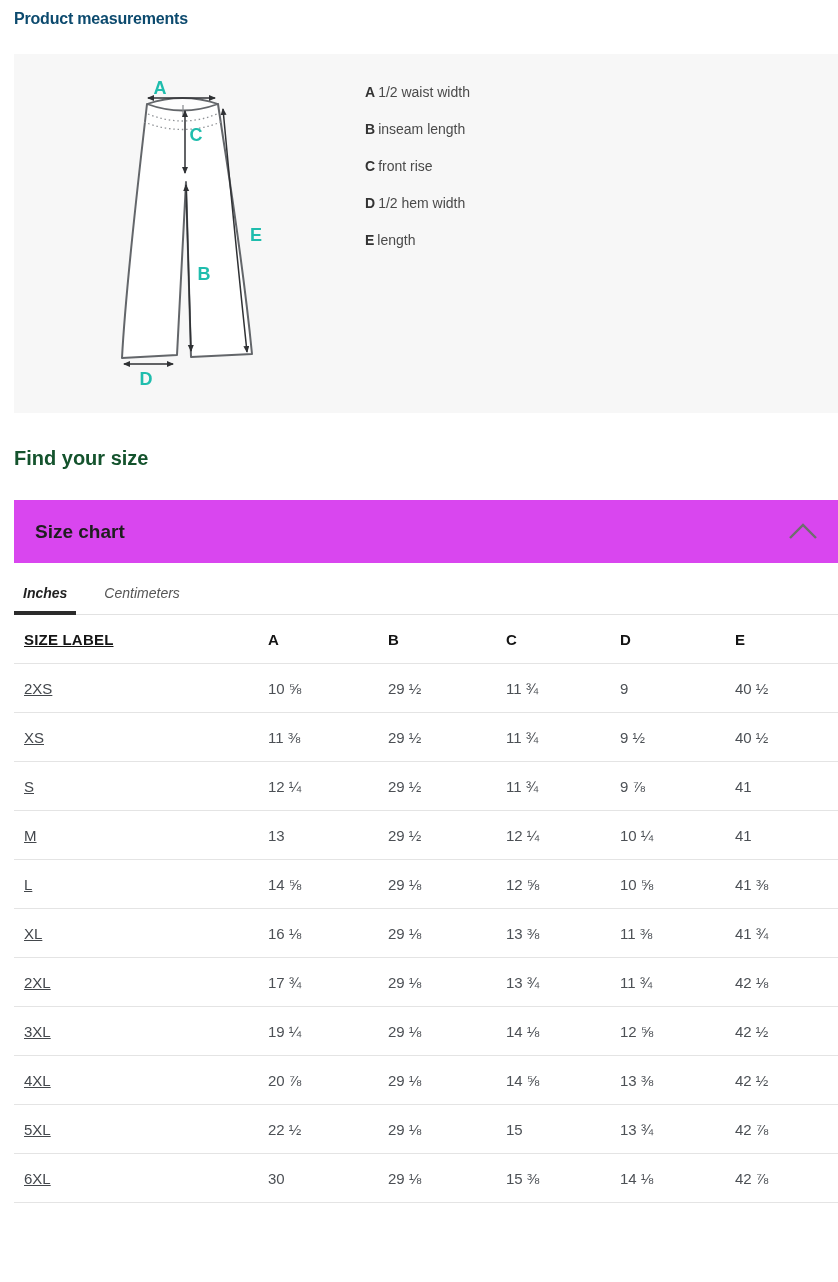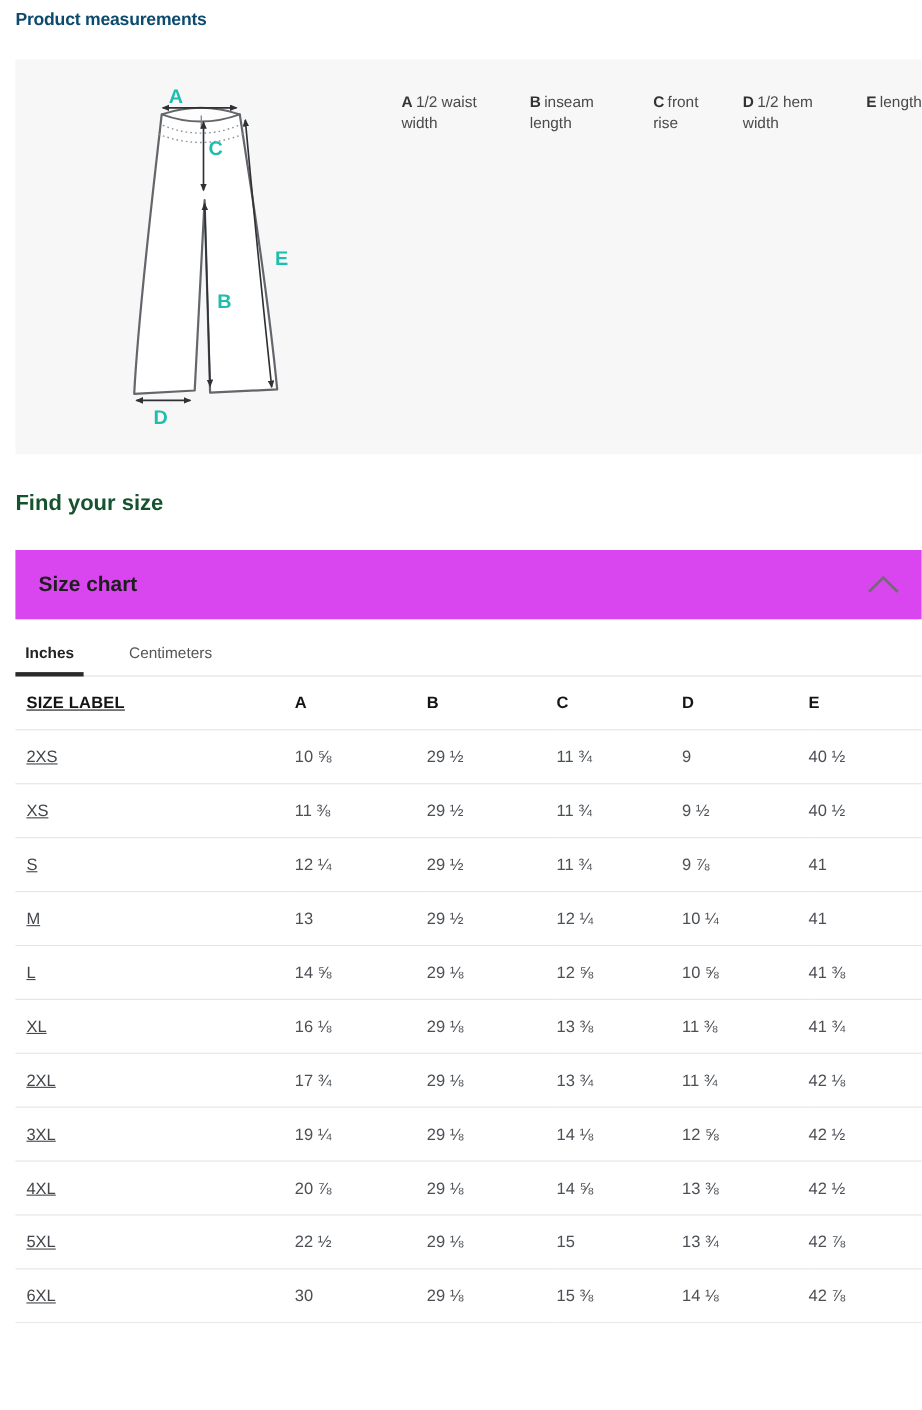--- a/index.html
+++ b/index.html
@@ -20,21 +20,21 @@
     margin:21px 0 0 0;max-width:822px;
   }
 
   
   .panel{
     position:relative;margin-top:23px;height:359px;background:#f7f7f7;
   }
   .panel svg.pants{position:absolute;left:0;top:0;}
   .legend{
     position:absolute;left:351px;top:29px;
-    display:flex;flex-direction:row;gap:18px;
+    display:flex;flex-direction:column;gap:18px;
     font-size:14px;line-height:19px;color:#4a4a4a;
   }
   .legend-item b{color:#333;font-weight:700;margin-right:3px;}
   .marker-letter{
     font-size:18px;font-weight:700;
     fill:var(--accent,#1fbdad);
     font-family:"Liberation Sans","DejaVu Sans",sans-serif;
   }
 
   h2.find-title{
@@ -45,22 +45,23 @@
   
   .chart-bar{
     margin-top:30px;height:63px;background:#d946ef;
     display:flex;align-items:center;justify-content:space-between;
     padding:0 20px 0 21px;box-sizing:border-box;cursor:pointer;
   }
   .chart-bar .chart-title{font-size:19px;font-weight:700;color:#1e1e1e;}
 
   
   .tabs{
-    margin-top:13px;display:flex;gap:32px;
+    margin-top:13px;display:flex;gap:19px;
     border-bottom:1px solid #e2e2e2;
+    font-style:italic;
   }
   .tab{
     position:relative;font-size:14px;color:#555;
     padding:9px 9px 13px 9px;cursor:pointer;white-space:nowrap;
   }
   .tab.active{font-weight:700;color:#222;}
   .tab.active::after{
     content:"";position:absolute;left:0;right:0;bottom:-1px;height:4px;background:#2b2b2b;
   }
 

